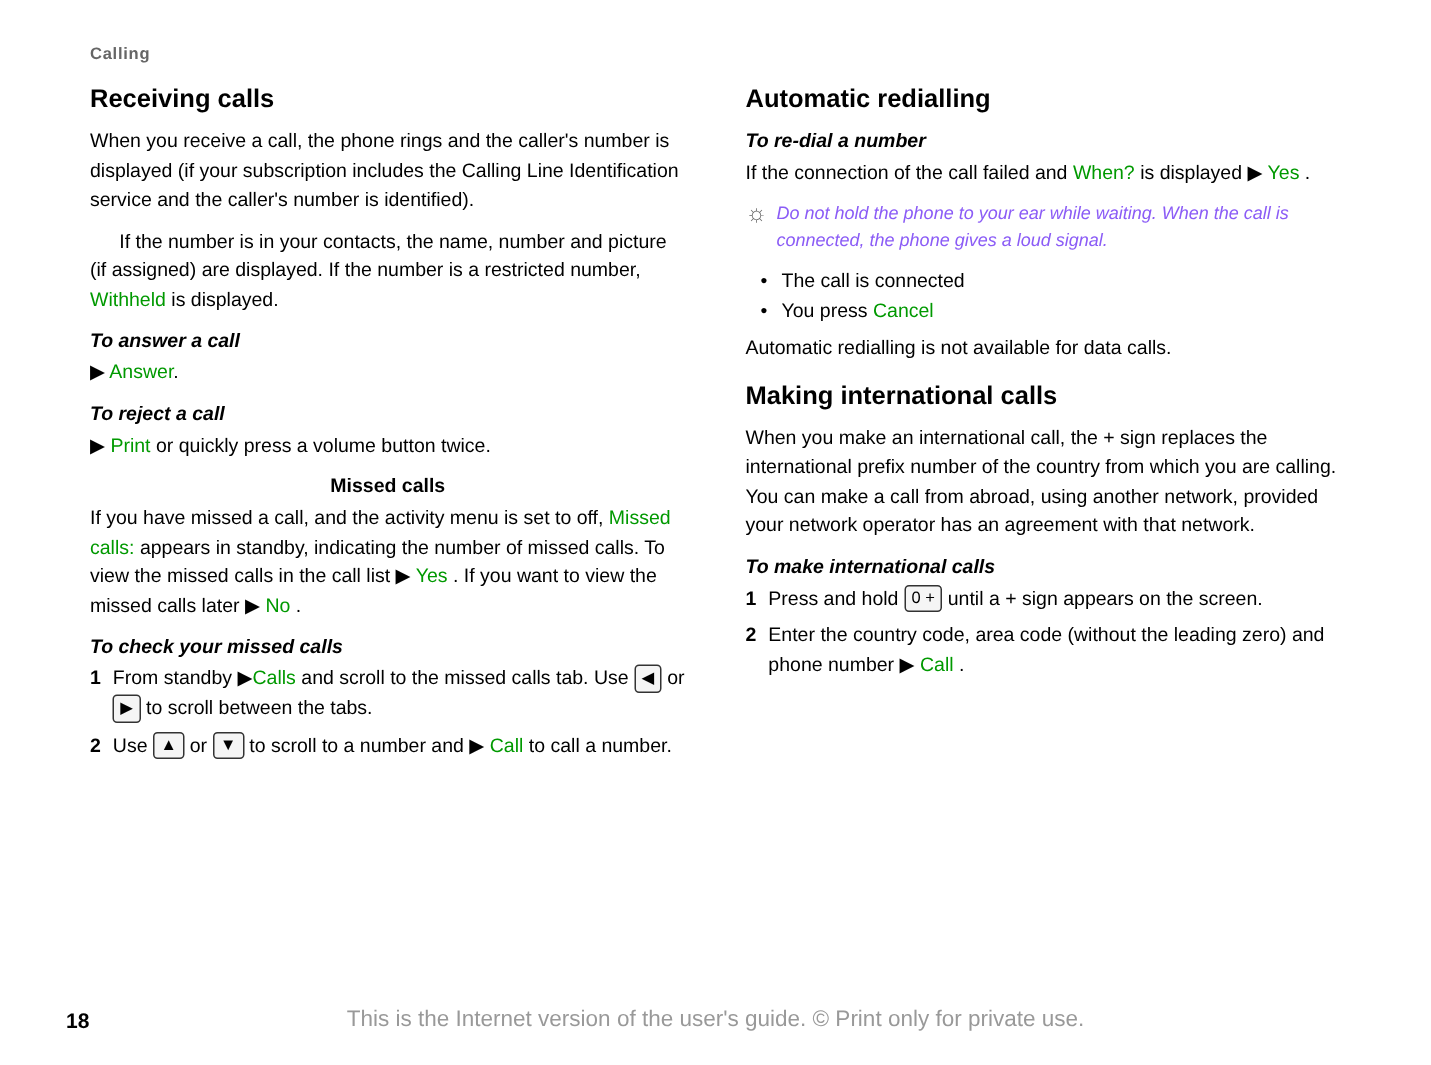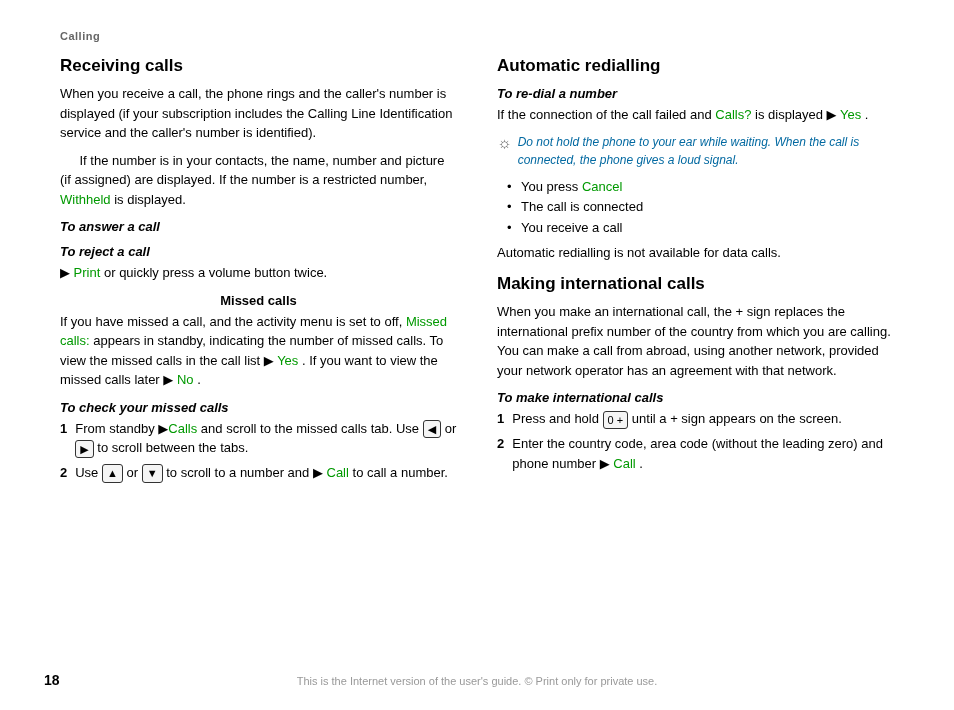--- a/index.html
+++ b/index.html
@@ -74,21 +74,21 @@
     .note-icon {
       font-size: 16px;
       color: #666;
       margin-top: 1px;
       flex-shrink: 0;
     }
     .note-text {
       font-size: 12px;
       font-style: italic;
       line-height: 1.5;
-      color: #0369a1;
+      color: #8b5cf6;
     }
     ul.bullet-list {
       list-style: none;
       margin: 4px 0 4px 10px;
     }
     ul.bullet-list li {
       font-size: 13px;
       line-height: 1.6;
       position: relative;
       padding-left: 14px;
@@ -121,21 +121,21 @@
     }
     .page-num {
       position: absolute;
       bottom: 20px;
       left: 44px;
       font-size: 14px;
       font-weight: bold;
       color: #000;
     }
     .footer-text {
-      font-size: 11px;
+      font-size: 15px;
       color: #999;
       text-align: right;
     }
     .key-icon {
       display: inline-block;
       border: 1px solid #333;
       border-radius: 3px;
       padding: 0px 4px;
       font-size: 11px;
       background: #f5f5f5;
@@ -158,20 +158,23 @@
 
       <p>When you receive a call, the phone rings and the caller's number is displayed (if your subscription includes the Calling Line Identification service and the caller's number is identified).</p>
 
       <p class="indent">
         <span>If the number is in your contacts, the name, number and picture (if assigned) are displayed. If the number is a restricted number,</span>
         <span class="colored">Withheld</span>
         <span> is displayed.</span>
       </p>
 
       <div class="italic-heading">To answer a call</div>
+      <p>
+        <span>▶ </span><span class="colored">Answer</span>.
+      </p>
 
       <div class="italic-heading">To reject a call</div>
       <p>
         <span>▶ </span><span class="colored">Print</span><span> or quickly press a volume button twice.</span>
       </p>
 
       <div class="bold-heading">Missed calls</div>
       <p>
         <span>If you have missed a call, and the activity menu is set to off,</span>
         <span class="colored">Missed calls:</span>
@@ -209,38 +212,37 @@
         </div>
       </div>
     </div>
 
     <div class="col-right">
       <h2>Automatic redialling</h2>
 
       <div class="italic-heading">To re-dial a number</div>
       <p>
         <span>If the connection of the call failed and</span>
-        <span class="colored">Calls?</span>
+        <span class="colored">When?</span>
         <span> is displayed ▶</span>
         <span class="colored">Yes</span>
         <span>.</span>
       </p>
 
       <div class="note-box">
         <span class="note-icon">☼</span>
         <span class="note-text">Do not hold the phone to your ear while waiting. When the call is connected, the phone gives a loud signal.</span>
       </div>
 
       <ul class="bullet-list">
+        <li>The call is connected</li>
         <li>
           <span>You press</span>
           <span class="colored">Cancel</span>
         </li>
-        <li>The call is connected</li>
-        <li>You receive a call</li>
       </ul>
       <p>Automatic redialling is not available for data calls.</p>
 
       <h2 style="margin-top:12px;">Making international calls</h2>
       <p>When you make an international call, the + sign replaces the international prefix number of the country from which you are calling. You can make a call from abroad, using another network, provided your network operator has an agreement with that network.</p>
 
       <div class="italic-heading">To make international calls</div>
       <div class="numbered-list">
         <div class="numbered-item">
           <span class="num">1</span>

